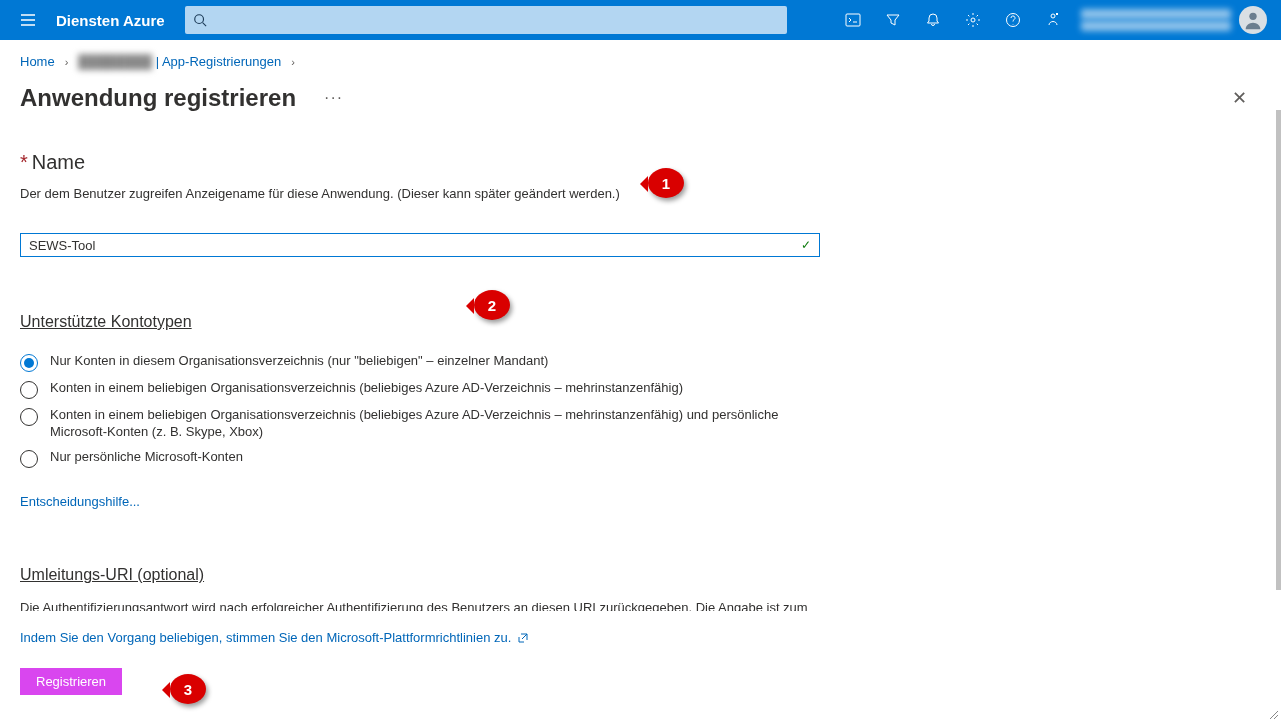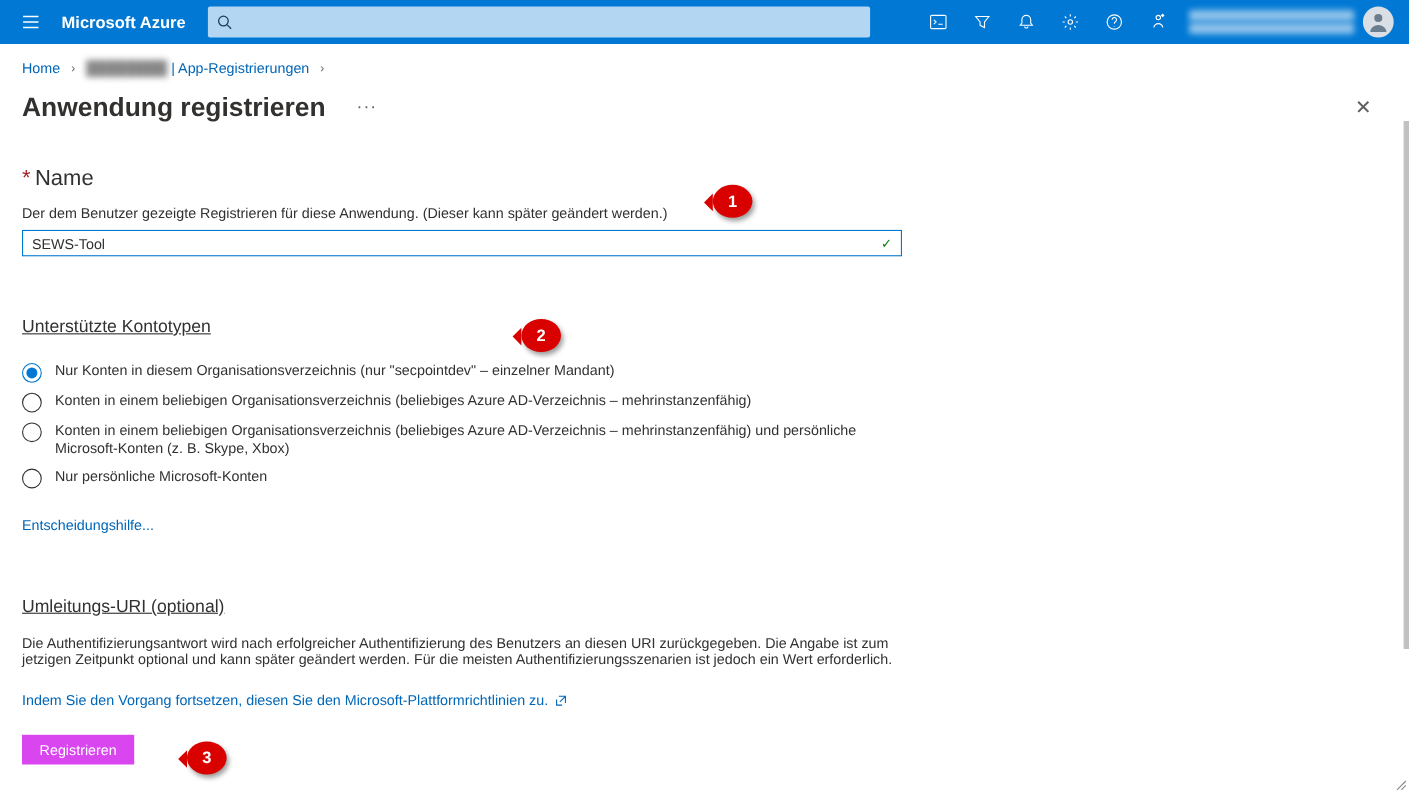--- a/index.html
+++ b/index.html
@@ -36,21 +36,21 @@
   .page-title-wrap { display:flex; align-items:center; gap:28px; }
   .page-title { font-size: 24px; font-weight: 600; color:#323130; }
   .more-dots { font-size: 16px; color:#605e5c; cursor:pointer; letter-spacing:1px; }
   .close-btn { font-size: 18px; color:#605e5c; cursor:pointer; padding:6px; margin-right:8px; }
 
   
   .content { padding: 36px 20px 0; height: calc(100% - 40px - 44px - 40px - 100px); overflow-y:auto; }
   .section-label { font-size: 20px; color:#323130; margin-bottom:4px; }
   .req-star { color:#a4262c; margin-right:4px; }
   .section-desc { font-size: 13px; color:#323130; margin-top:12px; }
-  .input-row { display:flex; align-items:flex-start; margin-top:8px; }
+  .input-row { display:flex; align-items:flex-start; margin-top:32px; }
   .name-input { width: 800px; height: 24px; border: 1px solid #0078d4; padding: 0 6px 0 8px; font-size:13px; display:flex; align-items:center; position:relative; }
   .name-input input { border:none; outline:none; flex:1; font-size:13px; color:#323130; }
   .check { color: #107c10; font-size: 12px; position:absolute; right:8px; }
 
   .section-heading { font-size: 16px; font-weight:400; color:#323130; margin-top: 56px; text-decoration: underline; }
   .section-subdesc { font-size: 13px; color:#323130; margin-top: 16px; }
 
   .radio-group { margin-top: 18px; }
   .radio-row { display:flex; align-items:flex-start; gap:12px; padding: 4px 0; }
   .radio { width:18px; height:18px; border-radius:50%; border:1px solid #323130; flex-shrink:0; display:flex; align-items:center; justify-content:center; margin-top:1px; cursor:pointer;}
@@ -80,21 +80,21 @@
 </style>
 </head>
 <body>
 
 <div class="topbar">
   <div class="hamburger">
     <svg viewBox="0 0 16 16">
         <path d="M1 3h14M1 8h14M1 13h14" stroke="#fff" stroke-width="1.5"></path>
       </svg>
   </div>
-  <div class="brand">Microsoft Azure</div>
+  <div class="brand">Diensten Azure</div>
   <div class="search-wrap">
     <div class="search">
       <svg class="search-icon" viewBox="0 0 16 16">
           <circle cx="7" cy="7" r="5" stroke="#1b3a57" fill="none" stroke-width="1.3"></circle>
           <line x1="11" y1="11" x2="15" y2="15" stroke="#1b3a57" stroke-width="1.3"></line>
         </svg>
     </div>
   </div>
   <div class="topbar-spacer"></div>
   <div class="topbar-icons">
@@ -161,35 +161,35 @@
   </div>
   <div class="close-btn">✕</div>
 </div>
 
 <div class="content">
 
   <div>
     <div class="section-label">
       <span class="req-star">*</span><span>Name</span>
     </div>
-    <div class="section-desc">Der dem Benutzer gezeigte Registrieren für diese Anwendung. (Dieser kann später geändert werden.)</div>
+    <div class="section-desc">Der dem Benutzer zugreifen Anzeigename für diese Anwendung. (Dieser kann später geändert werden.)</div>
     <div class="input-row">
       <div class="name-input">
         <input type="text" value="SEWS-Tool" style="">
         <span class="check">✓</span>
       </div>
     </div>
   </div>
 
   <div>
     <div class="section-heading">Unterstützte Kontotypen</div>
     <div class="radio-group">
       <div class="radio-row">
         <div class="radio selected"></div>
-        <div class="radio-label">Nur Konten in diesem Organisationsverzeichnis (nur "secpointdev" – einzelner Mandant)</div>
+        <div class="radio-label">Nur Konten in diesem Organisationsverzeichnis (nur "beliebigen" – einzelner Mandant)</div>
       </div>
       <div class="radio-row">
         <div class="radio"></div>
         <div class="radio-label">Konten in einem beliebigen Organisationsverzeichnis (beliebiges Azure AD-Verzeichnis – mehrinstanzenfähig)</div>
       </div>
       <div class="radio-row">
         <div class="radio"></div>
         <div class="radio-label">Konten in einem beliebigen Organisationsverzeichnis (beliebiges Azure AD-Verzeichnis – mehrinstanzenfähig) und persönliche Microsoft-Konten (z. B. Skype, Xbox)</div>
       </div>
       <div class="radio-row">
@@ -202,21 +202,21 @@
 
   <div>
     <div class="section-heading">Umleitungs-URI (optional)</div>
     <div class="section-subdesc" style="max-width:800px;">Die Authentifizierungsantwort wird nach erfolgreicher Authentifizierung des Benutzers an diesen URI zurückgegeben. Die Angabe ist zum jetzigen Zeitpunkt optional und kann später geändert werden. Für die meisten Authentifizierungsszenarien ist jedoch ein Wert erforderlich.</div>
   </div>
 
 </div>
 
 <div class="bottom-area">
   <span class="consent">
-    <span>Indem Sie den Vorgang fortsetzen, diesen Sie den Microsoft-Plattformrichtlinien zu.</span>
+    <span>Indem Sie den Vorgang beliebigen, stimmen Sie den Microsoft-Plattformrichtlinien zu.</span>
     <svg class="ext-icon" viewBox="0 0 12 12">
         <path d="M4 2h6v6M10 2L5 7M2 5v5h5" stroke="#0066b8" fill="none" stroke-width="1"></path>
       </svg>
   </span>
   <br>
   <button class="register-btn">Registrieren</button>
 </div>
 
 <div class="annot" style="left:648px; top:168px;">
   <div class="bubble">1</div>

